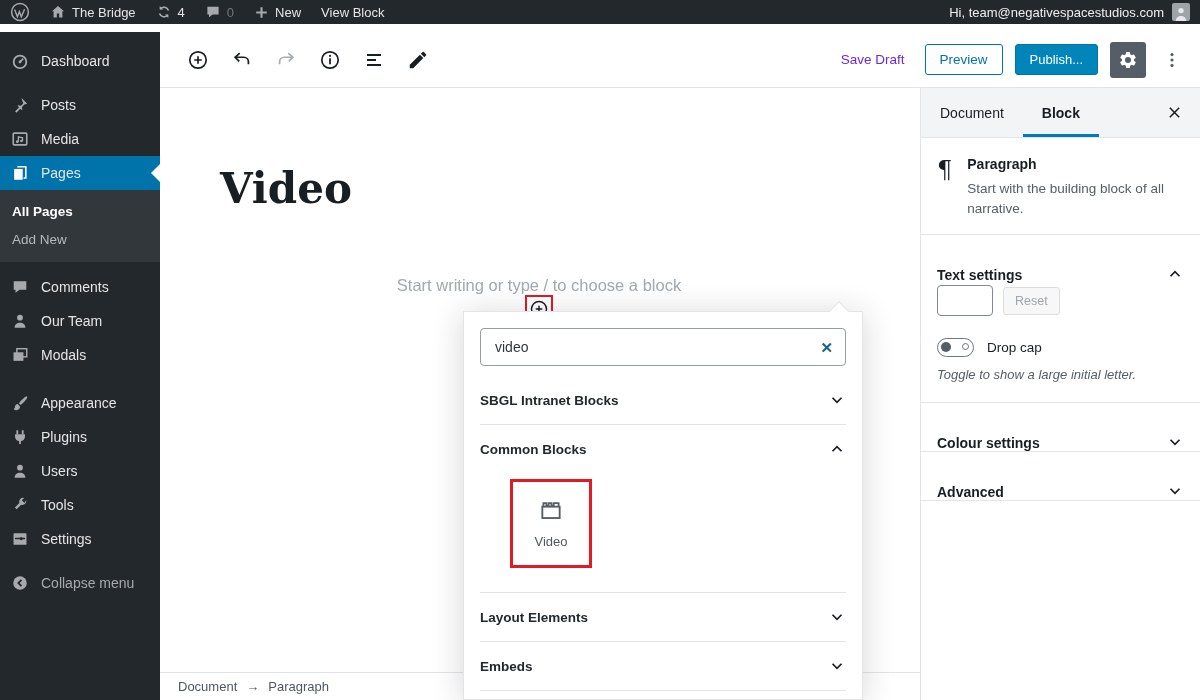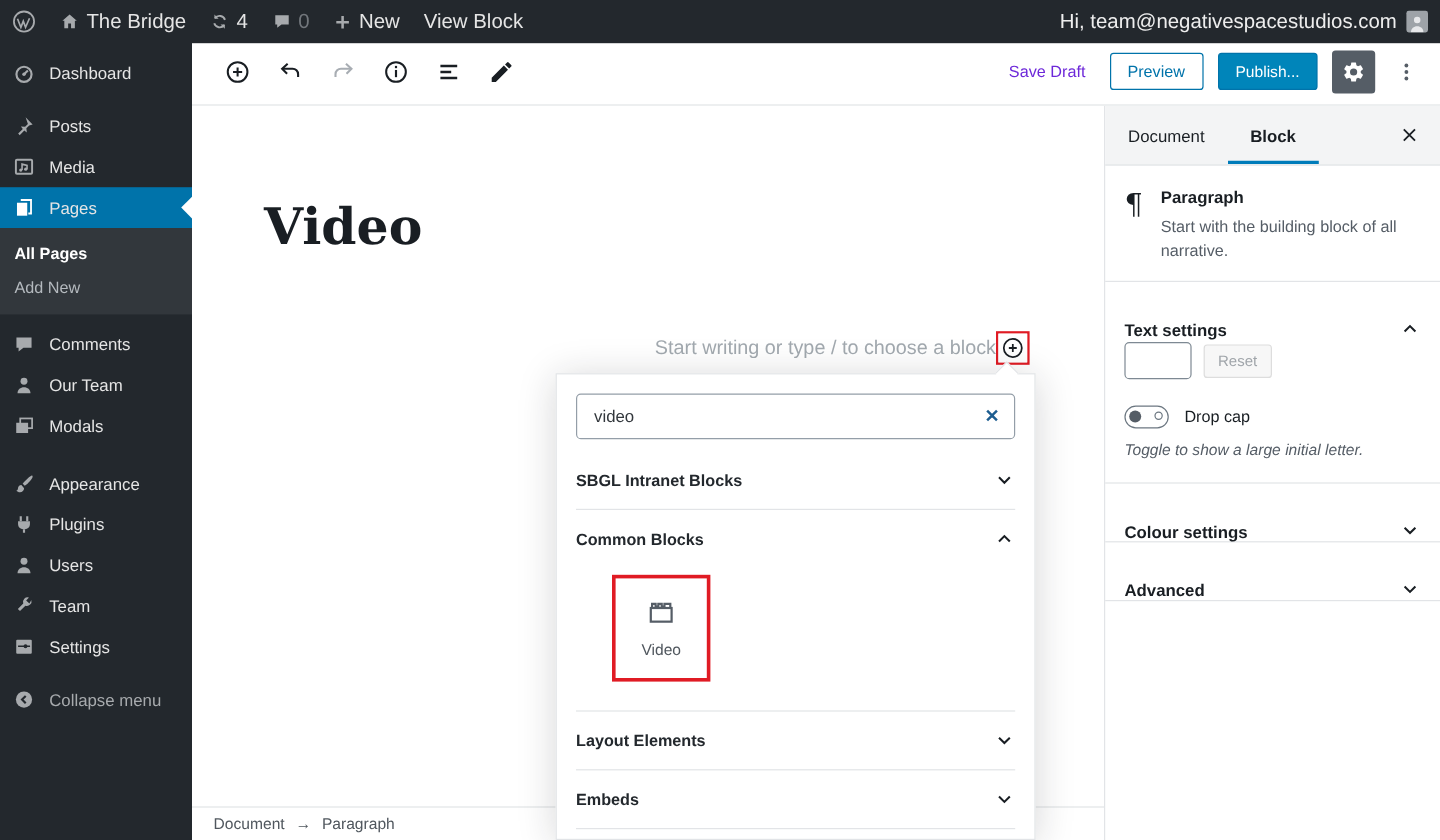--- a/index.html
+++ b/index.html
@@ -1,22 +1,22 @@
 <!DOCTYPE html>
 <html><head>
 <meta charset="utf-8">
 <style>
   * { margin:0; padding:0; box-sizing:border-box; }
   html,body { width:1200px; height:700px; }
   body { font-family:"Liberation Sans", sans-serif; background:#fff; }
   .screen { position:relative; width:1200px; height:700px; overflow:hidden; background:#fff; }
 
   
-  .admin-bar { position:absolute; left:0; top:0; width:1200px; height:36px;
-    background:#23282d; color:#eee; display:flex; align-items:center; font-size:17px; z-index:60; }
+  .admin-bar { position:absolute; left:0; top:0; width:1200px; height:24px;
+    background:#23282d; color:#eee; display:flex; align-items:center; font-size:13px; z-index:60; }
   .ab-left { display:flex; align-items:center; height:100%; }
   .ab-item { display:flex; align-items:center; gap:6px; padding:0 10px; height:100%; color:#e5e5e5; cursor:pointer; }
   .ab-item .ico { color:#a7aaad; display:flex; }
   .ab-count-dim { color:#72777c; }
   .ab-right { margin-left:auto; display:flex; align-items:center; height:100%; padding-right:10px; }
   .avatar { width:18px; height:18px; background:#9ea3a8; border-radius:2px; margin-left:8px; display:flex; align-items:flex-end; justify-content:center; overflow:hidden; }
 
   
   .side-menu { position:absolute; left:0; top:32px; width:160px; height:668px; background:#23282d; color:#eee; z-index:55; }
   .menu-pad { height:12px; }
@@ -42,21 +42,21 @@
   .eh-right { margin-left:auto; display:flex; align-items:center; gap:12px; padding-right:14px; }
   .link-btn { color:#6d28d9; font-size:13.5px; background:none; border:none; cursor:pointer; padding:6px 8px; font-family:inherit; }
   .btn-secondary { background:#fff; color:#0073aa; border:1px solid #0073aa; border-radius:3px; padding:7px 14px; font-size:13.5px; cursor:pointer; font-family:inherit; }
   .btn-primary { background:#0085ba; color:#fff; border:1px solid #0073aa; border-radius:3px; padding:7px 14px; font-size:13px; cursor:pointer; font-family:inherit; }
   .gear-btn { width:36px; height:36px; background:#555d66; border:none; border-radius:3px; display:flex; align-items:center; justify-content:center; color:#fff; cursor:pointer; }
   .kebab-btn { width:28px; height:36px; background:none; border:none; color:#555d66; display:flex; align-items:center; justify-content:center; cursor:pointer; }
 
   
   .canvas { position:absolute; left:160px; top:88px; width:760px; height:584px; background:#fff; z-index:10; }
   .post-title { position:absolute; left:60px; top:76px; font-family:"DejaVu Serif", serif; font-weight:700; font-size:42px; color:#191e23; }
-  .block-row { position:absolute; left:60px; right:62px; top:188px; display:flex; align-items:center; justify-content:flex-end; }
+  .block-row { position:absolute; left:60px; right:62px; top:188px; display:flex; align-items:center; justify-content:center;flex-direction:column; }
   .block-placeholder { font-size:16.5px; color:#a2a9af; }
   .inserter-annotation { border:2px solid #e01b24; display:inline-flex; padding:0; }
   .inserter-btn { width:24px; height:24px; display:flex; align-items:center; justify-content:center; background:#fff; border:none; color:#191e23; cursor:pointer; }
 
   .breadcrumb-bar { position:absolute; left:160px; bottom:0; width:760px; height:28px; background:#fff;
     border-top:1px solid #e2e4e7; display:flex; align-items:center; gap:9px; padding-left:18px;
     font-size:13px; color:#50575e; z-index:12; }
 
   
   .right-sidebar { position:absolute; left:920px; top:88px; width:280px; height:612px; background:#fff;
@@ -270,21 +270,21 @@
           </svg>
       </span>
       <span>Users</span>
     </div>
     <div class="menu-item">
       <span class="ico">
         <svg width="18" height="18" viewBox="0 0 20 20">
             <path d="M16.8 4.4a4.3 4.3 0 0 1-5.5 5.3l-5 5-2-2 5-5a4.3 4.3 0 0 1 5.3-5.5L12 4.8l3 3z" fill="currentColor"></path>
           </svg>
       </span>
-      <span>Team</span>
+      <span>Tools</span>
     </div>
     <div class="menu-item">
       <span class="ico">
         <svg width="18" height="18" viewBox="0 0 20 20">
             <rect x="2.8" y="3.5" width="14.4" height="13" rx="1" fill="currentColor"></rect>
             <path d="M4.5 9.5h6M12.8 9.5h2.8" stroke="#23282d" stroke-width="1.6"></path>
             <circle cx="11.4" cy="9.5" r="1.8" fill="#23282d"></circle>
           </svg>
       </span>
       <span>Settings</span>

